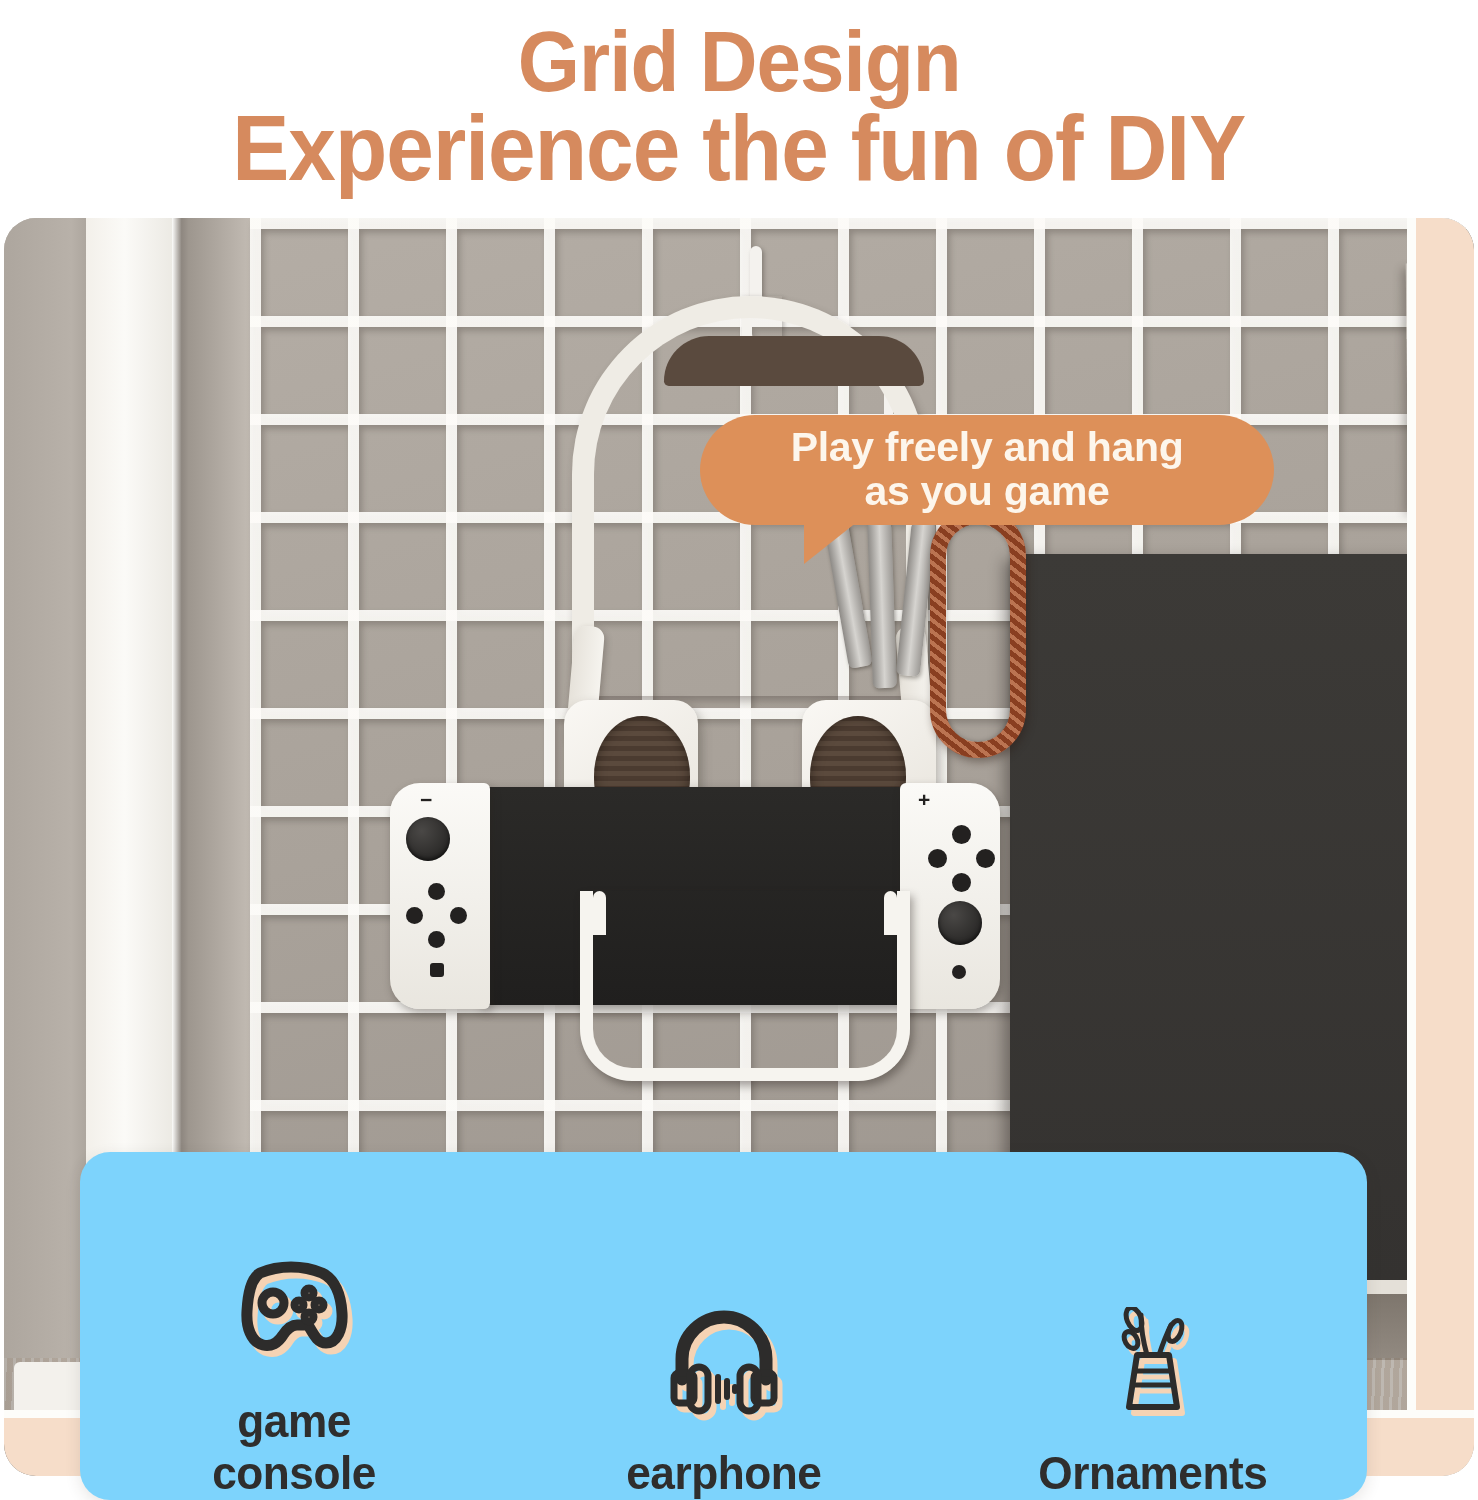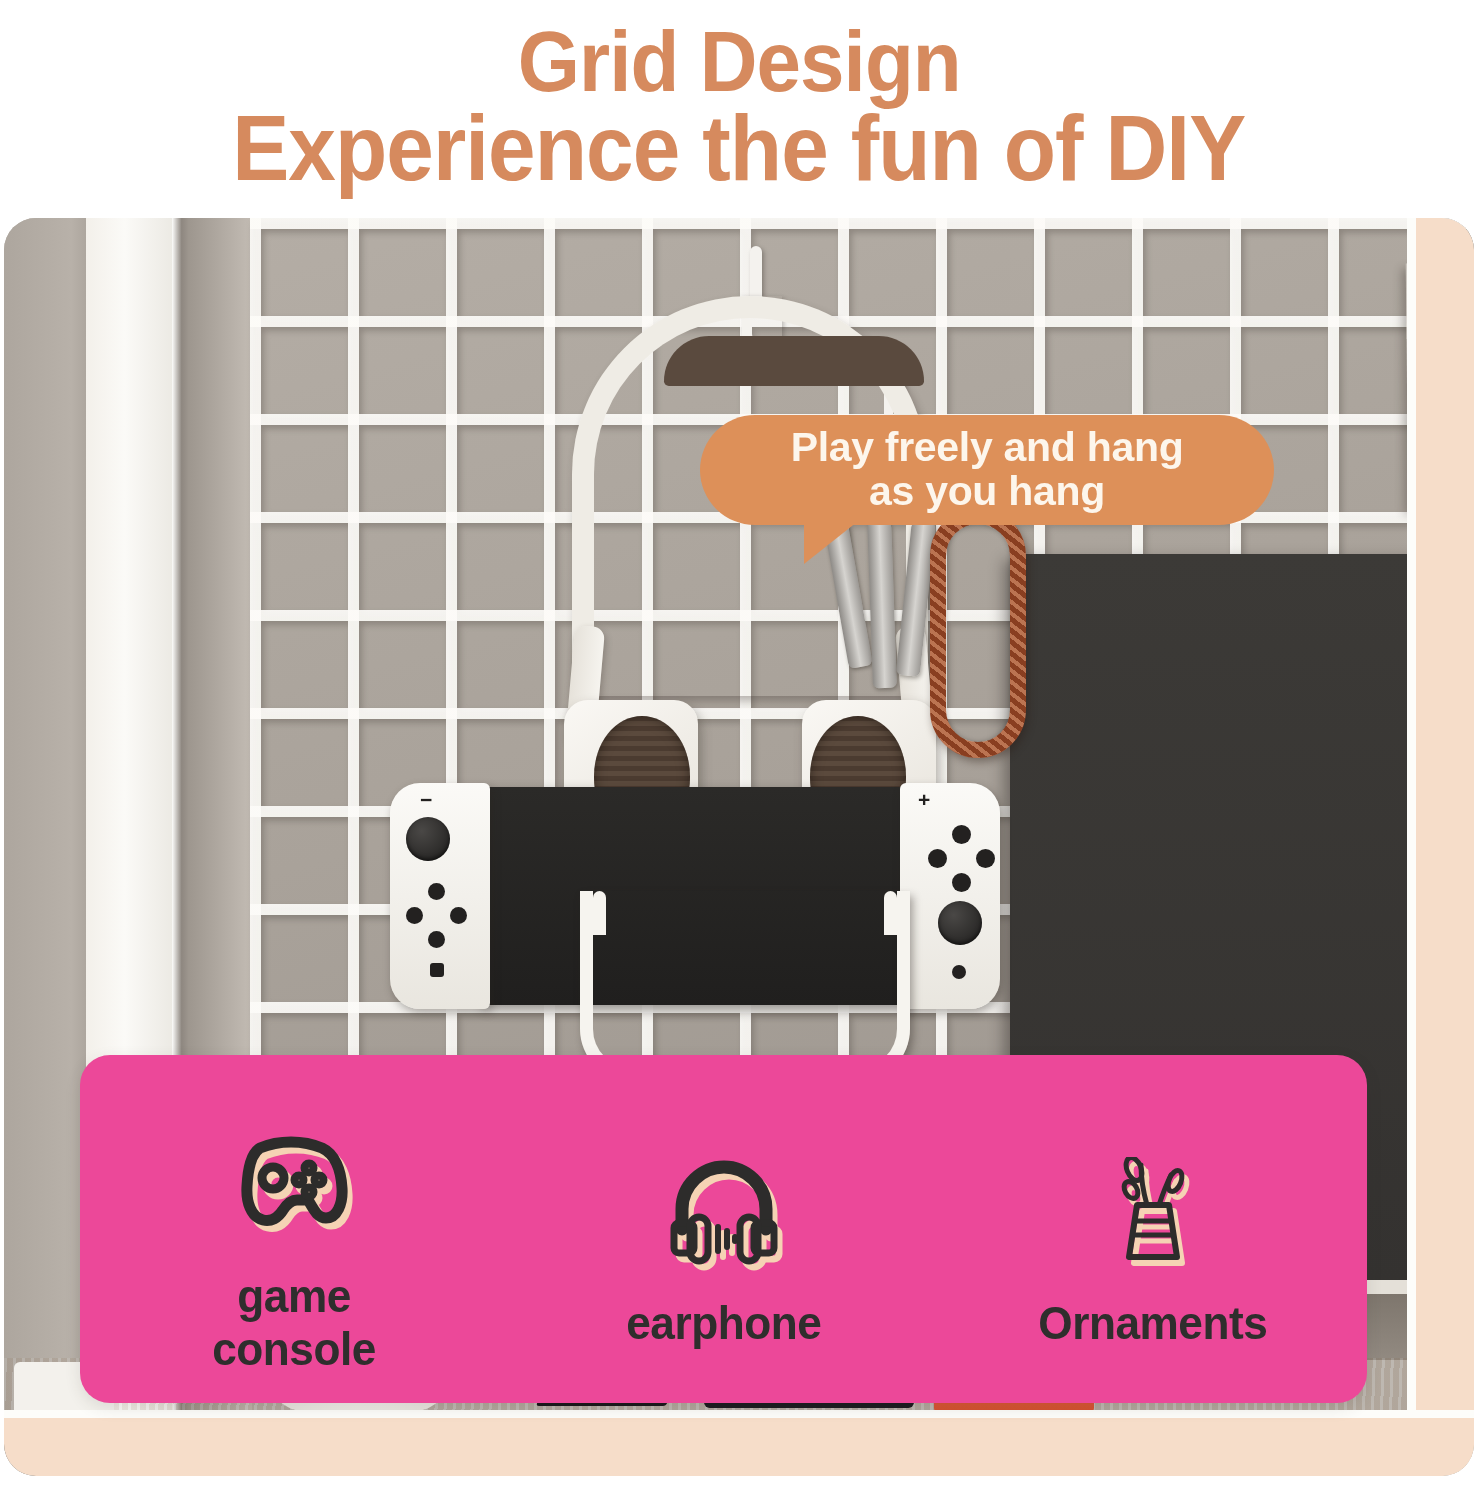--- a/index.html
+++ b/index.html
@@ -348,26 +348,26 @@
     position:absolute; left:804px; top:518px;
     width:0; height:0;
     border-left:0 solid transparent;
     border-right:58px solid transparent;
     border-top:46px solid #dd9059;
     z-index:29;
   }
 
   
   .feature-card {
-    position:absolute; left:80px; top:1055px;
+    position:absolute; left:80px; top:1152px;
     width:1287px; height:348px;
-    background:#ec4899;
+    background:#7dd3fc;
     border-radius:30px;
     z-index:35;
-    display:flex; align-items:center;
+    display:flex; align-items:flex-end;
     box-shadow:0 5px 16px rgba(60,50,42,0.12);
   }
   .feature {
     flex:1; display:flex; flex-direction:column;
     align-items:center; padding-top:48px;
   }
   .feat-icon { width:128px; height:118px; position:relative; }
   .feat-icon svg { position:absolute; left:0; top:0; }
   .feat-icon .shadow-layer {
     stroke:#f5d3b4; fill:none;
@@ -493,21 +493,21 @@
 
   <div class="peach-right-inner"></div>
   <div class="peach-right"></div>
   <div class="peach-bottom-inner"></div>
   <div class="peach-bottom"></div>
 </div>
 
 <div class="callout-tail"></div>
 <div class="callout">
   <div class="callout-line">Play freely and hang</div>
-  <div class="callout-line">as you hang</div>
+  <div class="callout-line">as you game</div>
 </div>
 
 <div class="feature-card">
 
   <div class="feature">
     <div class="feat-icon">
       <svg width="128" height="118" viewBox="0 0 128 118">
         <g transform="translate(5,6)">
           <path class="shadow-layer" stroke-width="11" stroke-linecap="round" stroke-linejoin="round" d="M29 18 C48 10, 72 10, 91 18 C104 24, 110 40, 111 58 C112 74, 106 88, 95 88 C86 88, 82 78, 77 70 L66 70 C60 70, 56 74, 52 80 C47 88, 40 92, 32 90 C20 87, 15 72, 16 56 C17 38, 20 24, 29 18 Z"></path>
           <circle class="shadow-layer" cx="42" cy="48" r="11" stroke-width="9"></circle>

